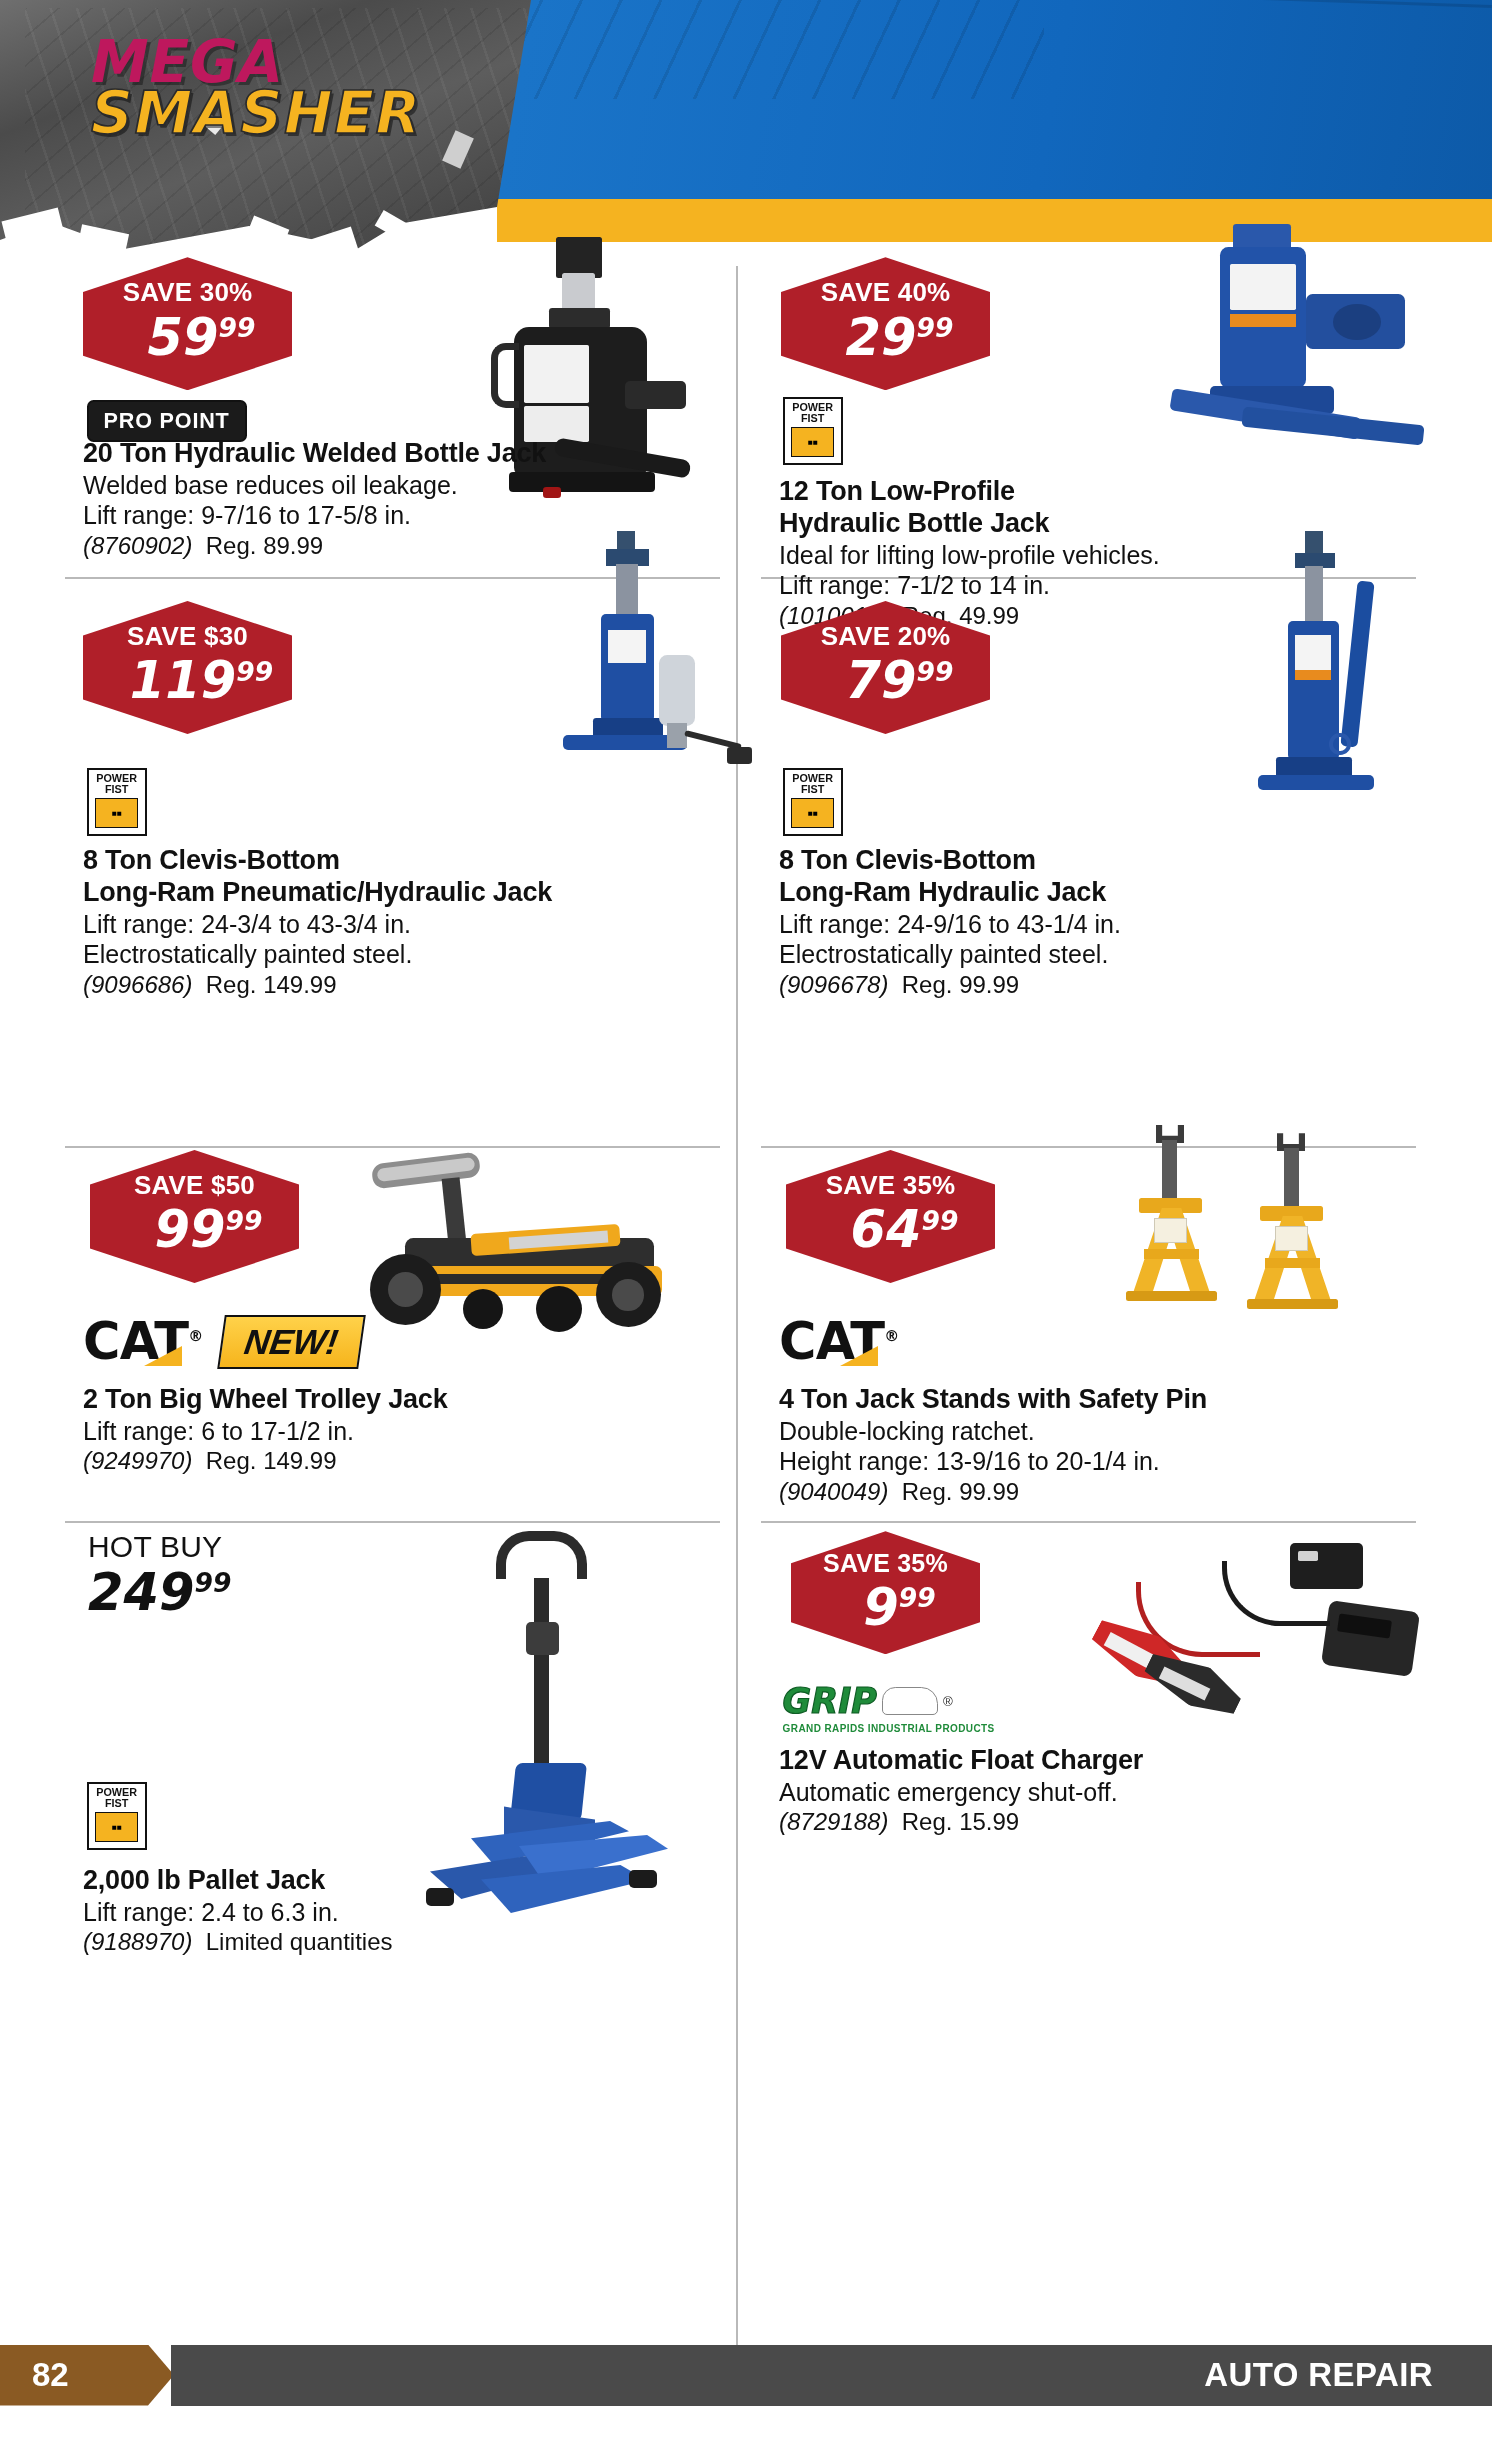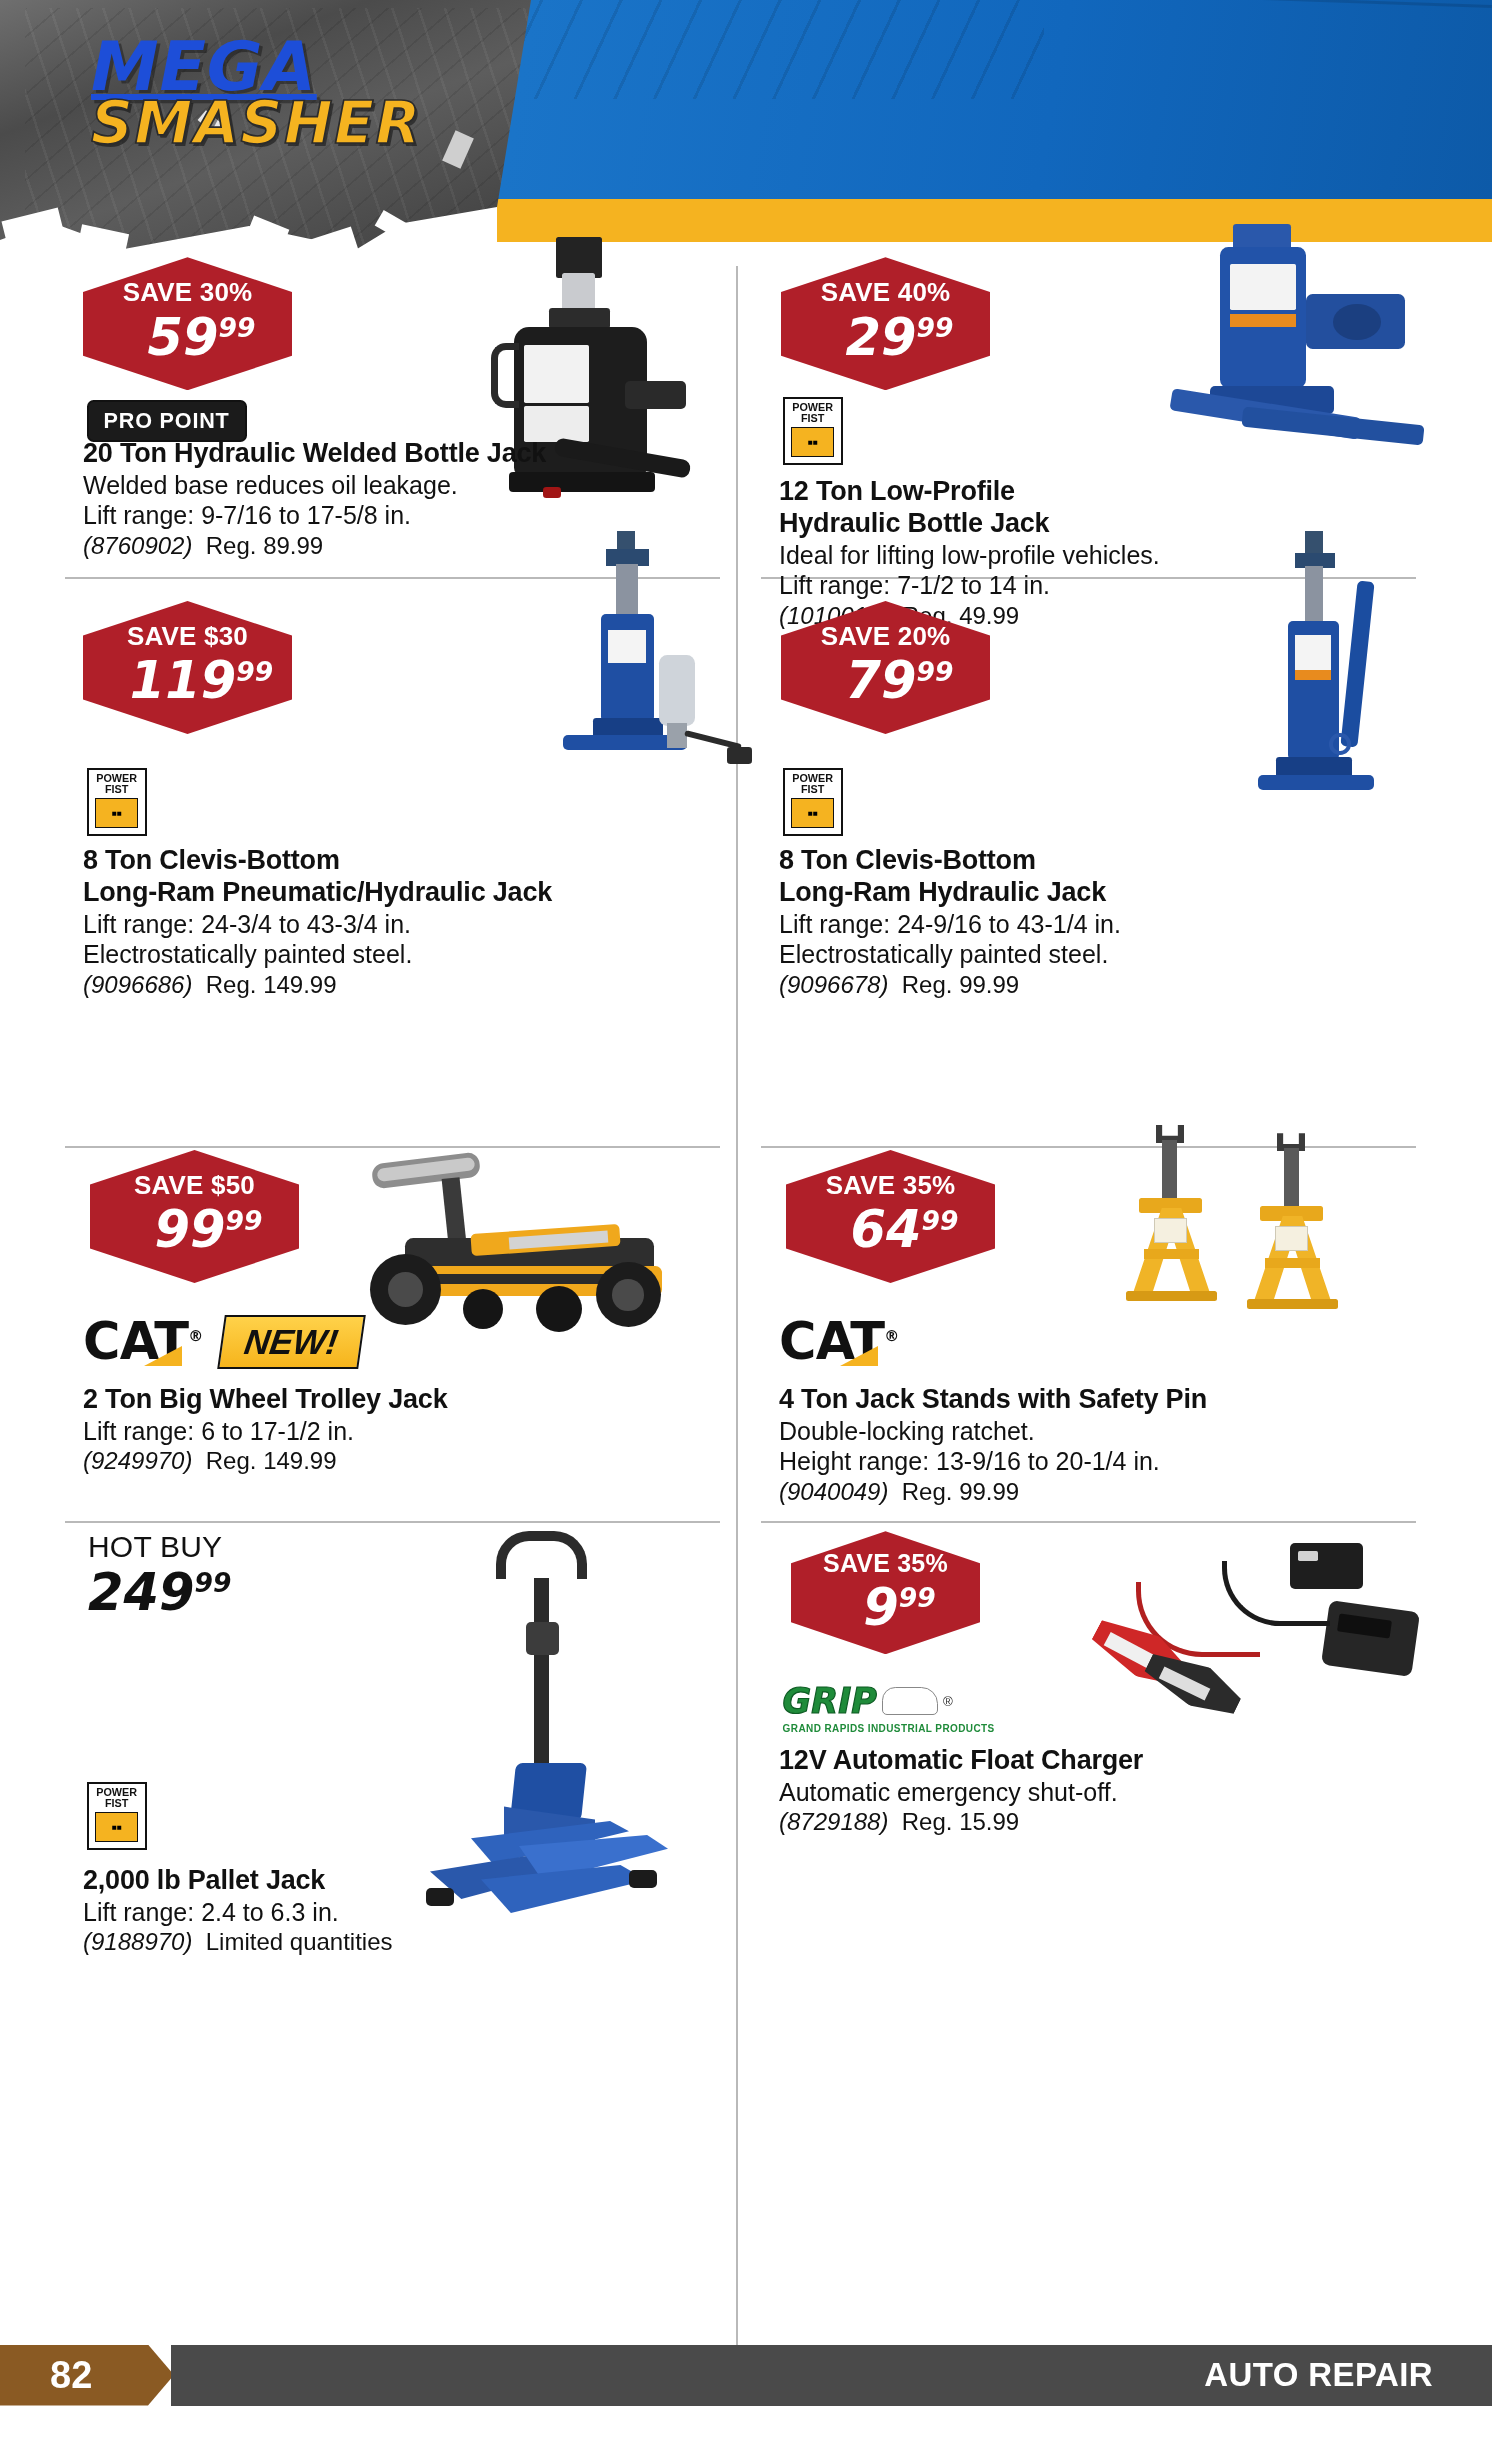--- a/index.html
+++ b/index.html
@@ -52,23 +52,22 @@
   .s5 { left: 303px; top: 234px; width: 53px; height: 25px; transform: rotate(-18deg); }
   .s6 { left: 377px; top: 217px; width: 33px; height: 18px; transform: rotate(30deg); }
   .s7 { left: 431px; top: 239px; width: 50px; height: 21.6px; transform: rotate(-9deg); }
   .s8 { left: 199px; top: 116px; width: 23px; height: 13.3px; transform: rotate(40deg); background:#e9e9e9;}
   .s9 { left: 448px; top: 133px; width: 20px; height: 33px; transform: rotate(24deg); background:#cfcfcf;}
 
   .mega-wrap { position: absolute; left: 91px; top: 36px; }
   .mega {
     font-family: "DejaVu Sans", sans-serif;
     font-weight: bold; font-style: italic;
-    font-size: 68px; letter-spacing: 0.8px; color: #1d4ed8; line-height: 0.92;
+    font-size: 58px; letter-spacing: 0.8px; color: #be185d; line-height: 0.92;
     text-shadow: 3.3px 3.3px 0 rgba(0,0,0,0.35);
-    text-decoration: underline;
   }
   .smasher {
     font-family: "DejaVu Sans", sans-serif;
     font-weight: bold; font-style: italic;
     font-size: 58px; letter-spacing: 1.7px; color: #f5b320; line-height: 1;
     margin-top: -5px;
     -webkit-text-stroke: 1.7px #2b2b2b;
     text-shadow: 2.5px 2.5px 0 rgba(0,0,0,0.45);
   }
 
@@ -176,22 +175,22 @@
   .img { position: absolute; z-index: 2; }
 
   
   .shape { position: absolute; }
 
   
   .footer { position: absolute; left: 0; top: 2338px; width: 1492px; height: 75px; }
   .footer-left {
     position: absolute; left: 0; top: 6.6px; width: 174px; height: 61px;
     background: #8a5a23; color: #fff;
-    display: flex; align-items: center; padding-left: 50px;
-    font-size: 38px; font-weight: bold;
+    display: flex; align-items: center; padding-left: 32px;
+    font-size: 33px; font-weight: bold;
     clip-path: polygon(0 0, 148px 0, 174px 50%, 148px 100%, 0 100%);
   }
   .footer-right {
     position: absolute; left: 171px; top: 6.6px; width: 1322px; height: 61px;
     background: #4a4a4a; color: #fff;
     display: flex; align-items: center; justify-content: flex-end; padding-right: 60px;
     font-size: 33px; font-weight: bold; letter-spacing: 0.4px;
   }
 </style>
 </head>

